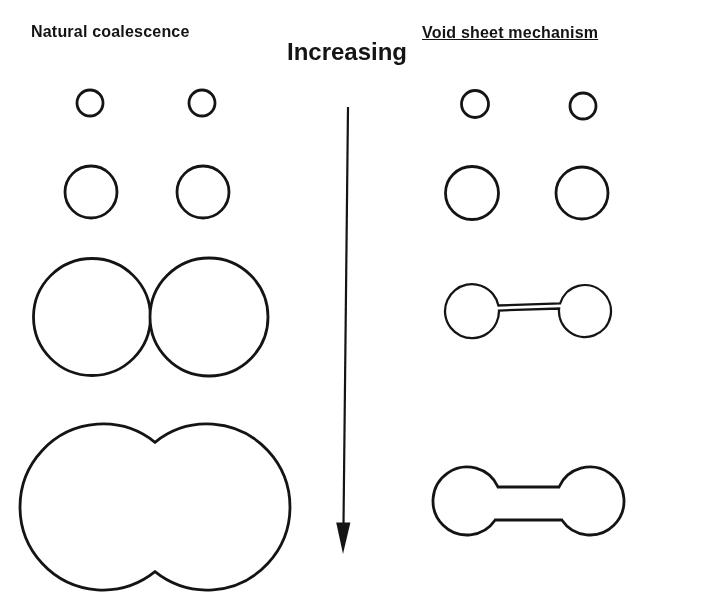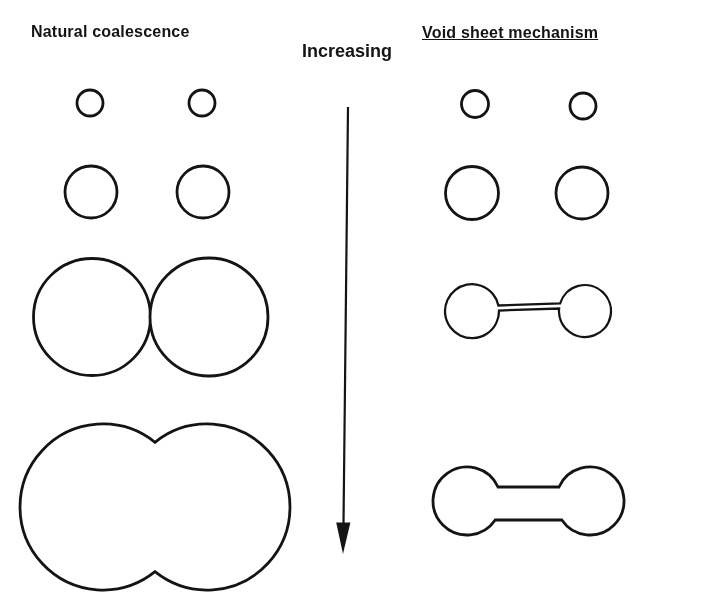--- a/index.html
+++ b/index.html
@@ -20,21 +20,21 @@
     letter-spacing: 0.2px;
     white-space: nowrap;
   }
   #left-title  { left: 31px;  top: 23px; }
   #right-title { left: 422px; top: 24px; text-decoration: underline; }
   #center-label {
     position: absolute;
     left: 272px; top: 41px; width: 150px;
     text-align: center;
     font-weight: bold;
-    font-size: 18px;
+    font-size: 24px;
     line-height: 21px;
   }
   #center-label span { display: block; }
   svg.canvas { position: absolute; left: 0; top: 0; width: 709px; height: 600px; }
   .shape { fill: #ffffff; stroke: var(--ink); stroke-width: 2.8px; }
   .shape.thin { stroke-width: 2.3px; }
   .arrow-line { stroke: var(--ink); stroke-width: 2.2px; }
   .arrow-head { fill: var(--ink); stroke: none; }
 </style>
 </head>

